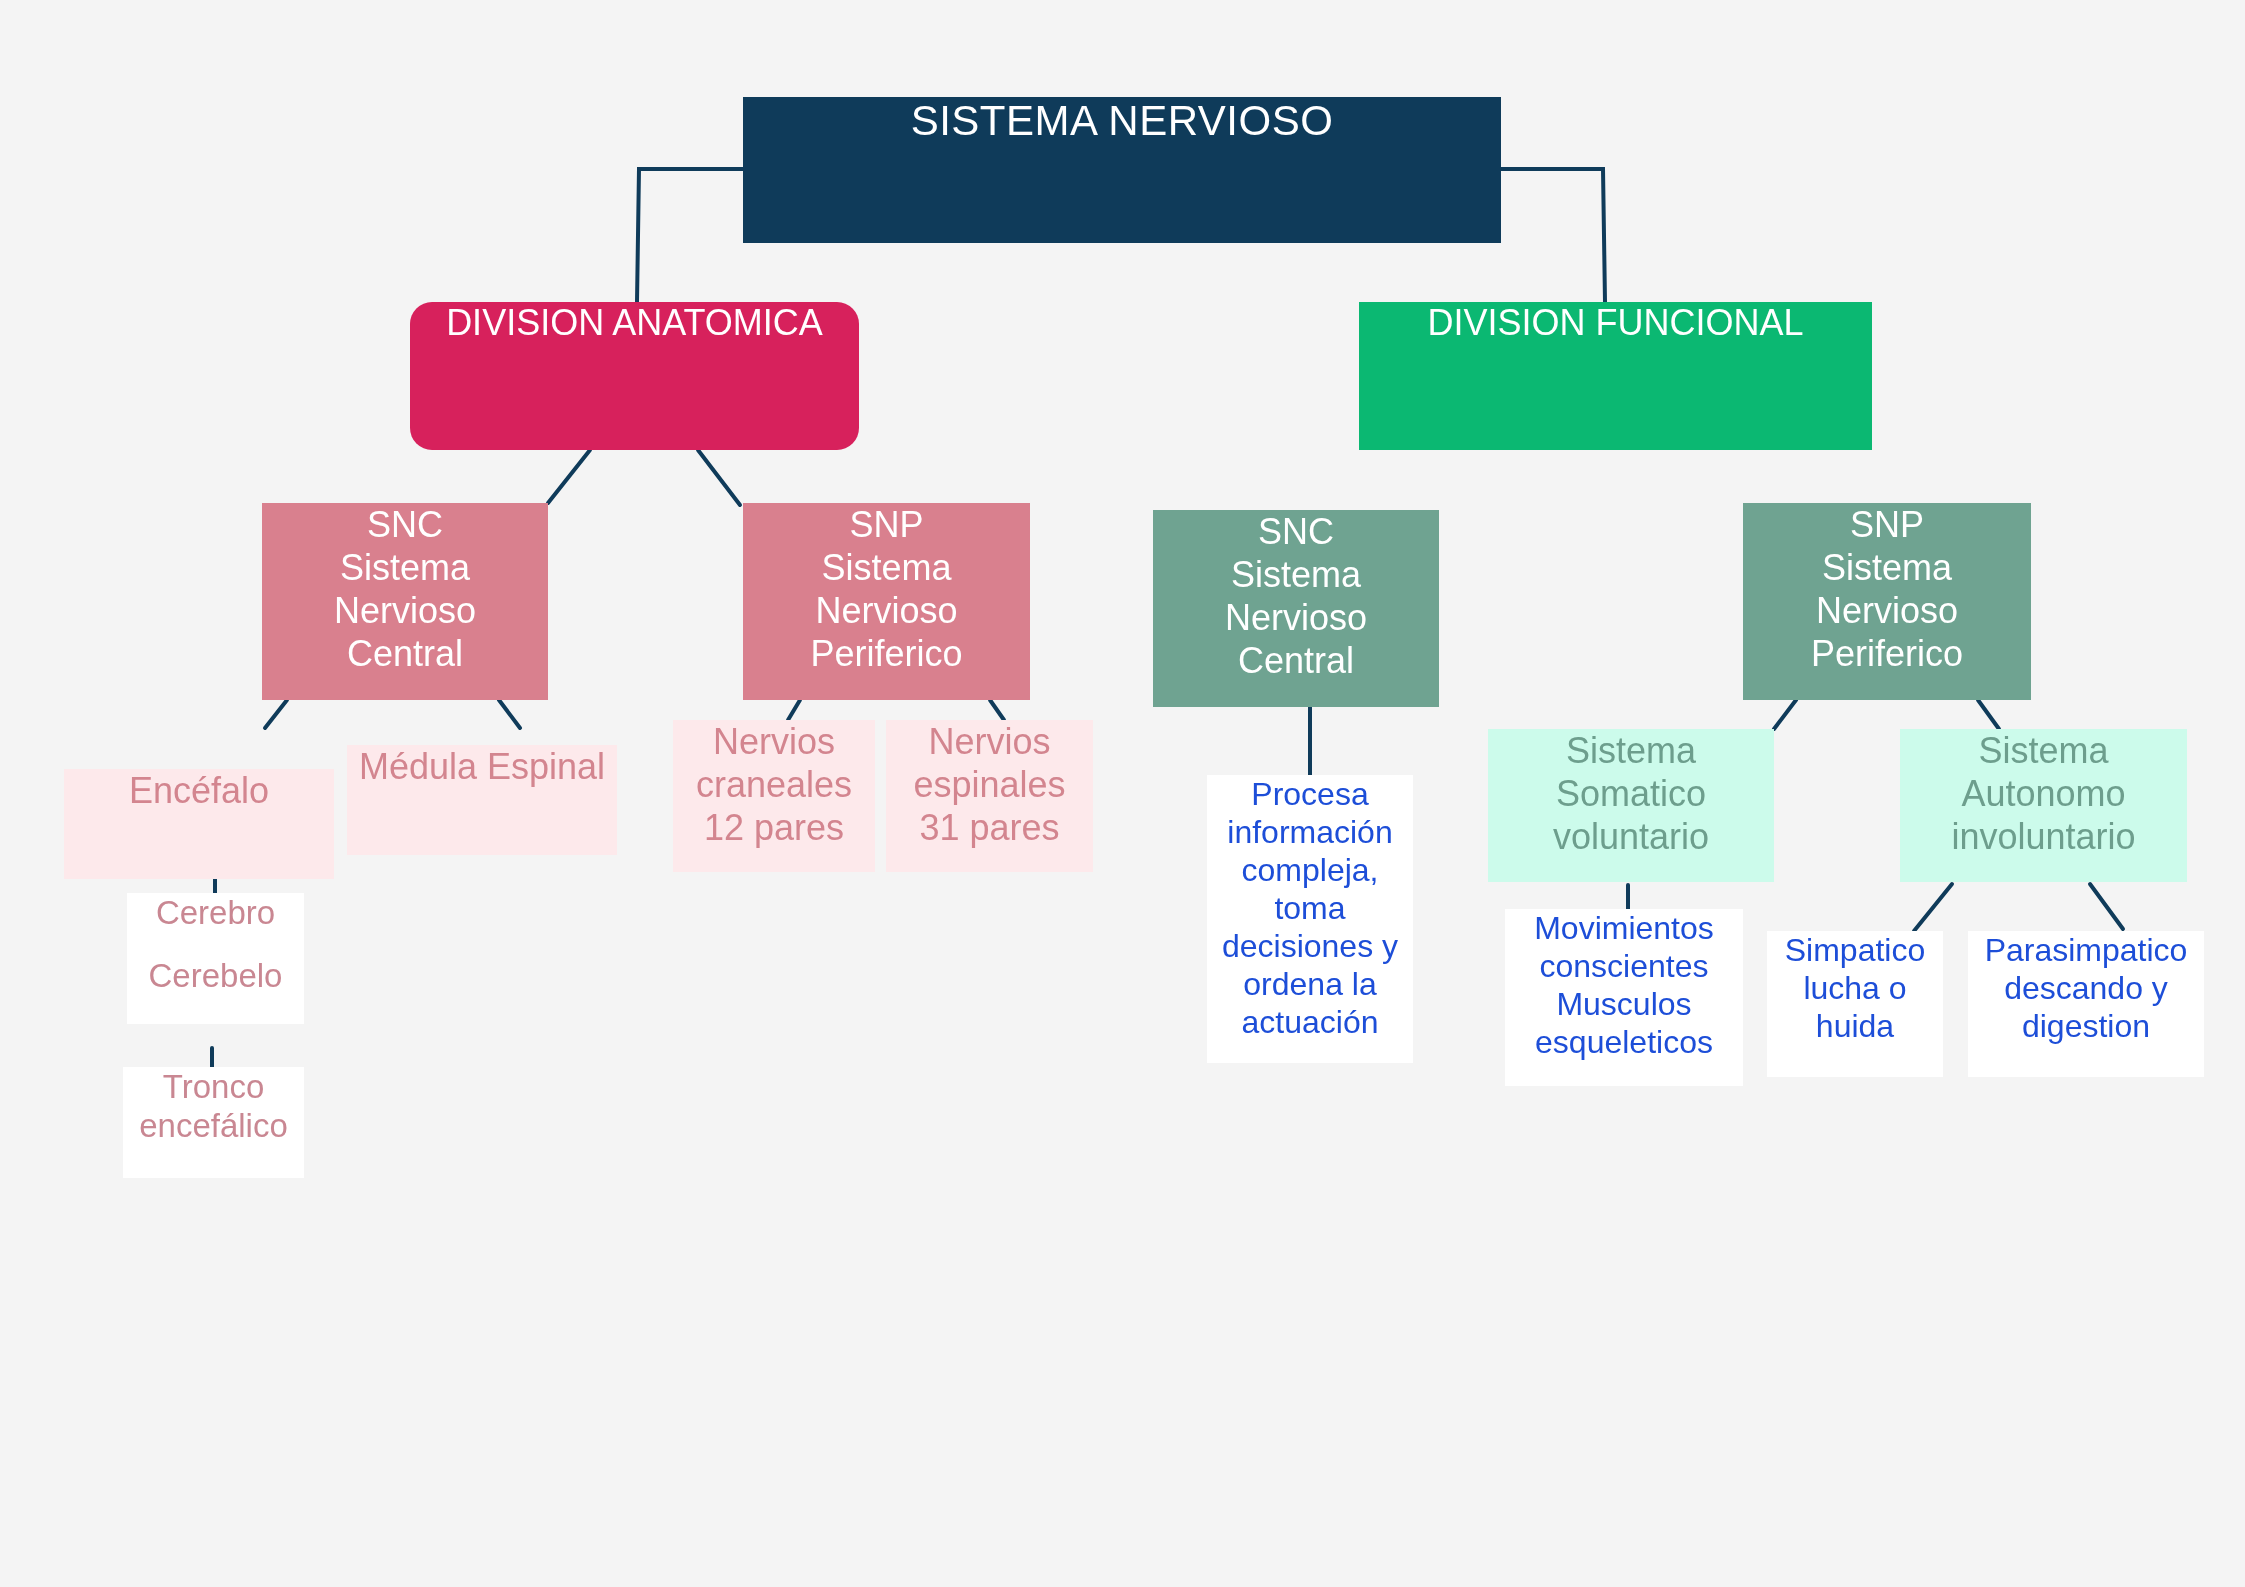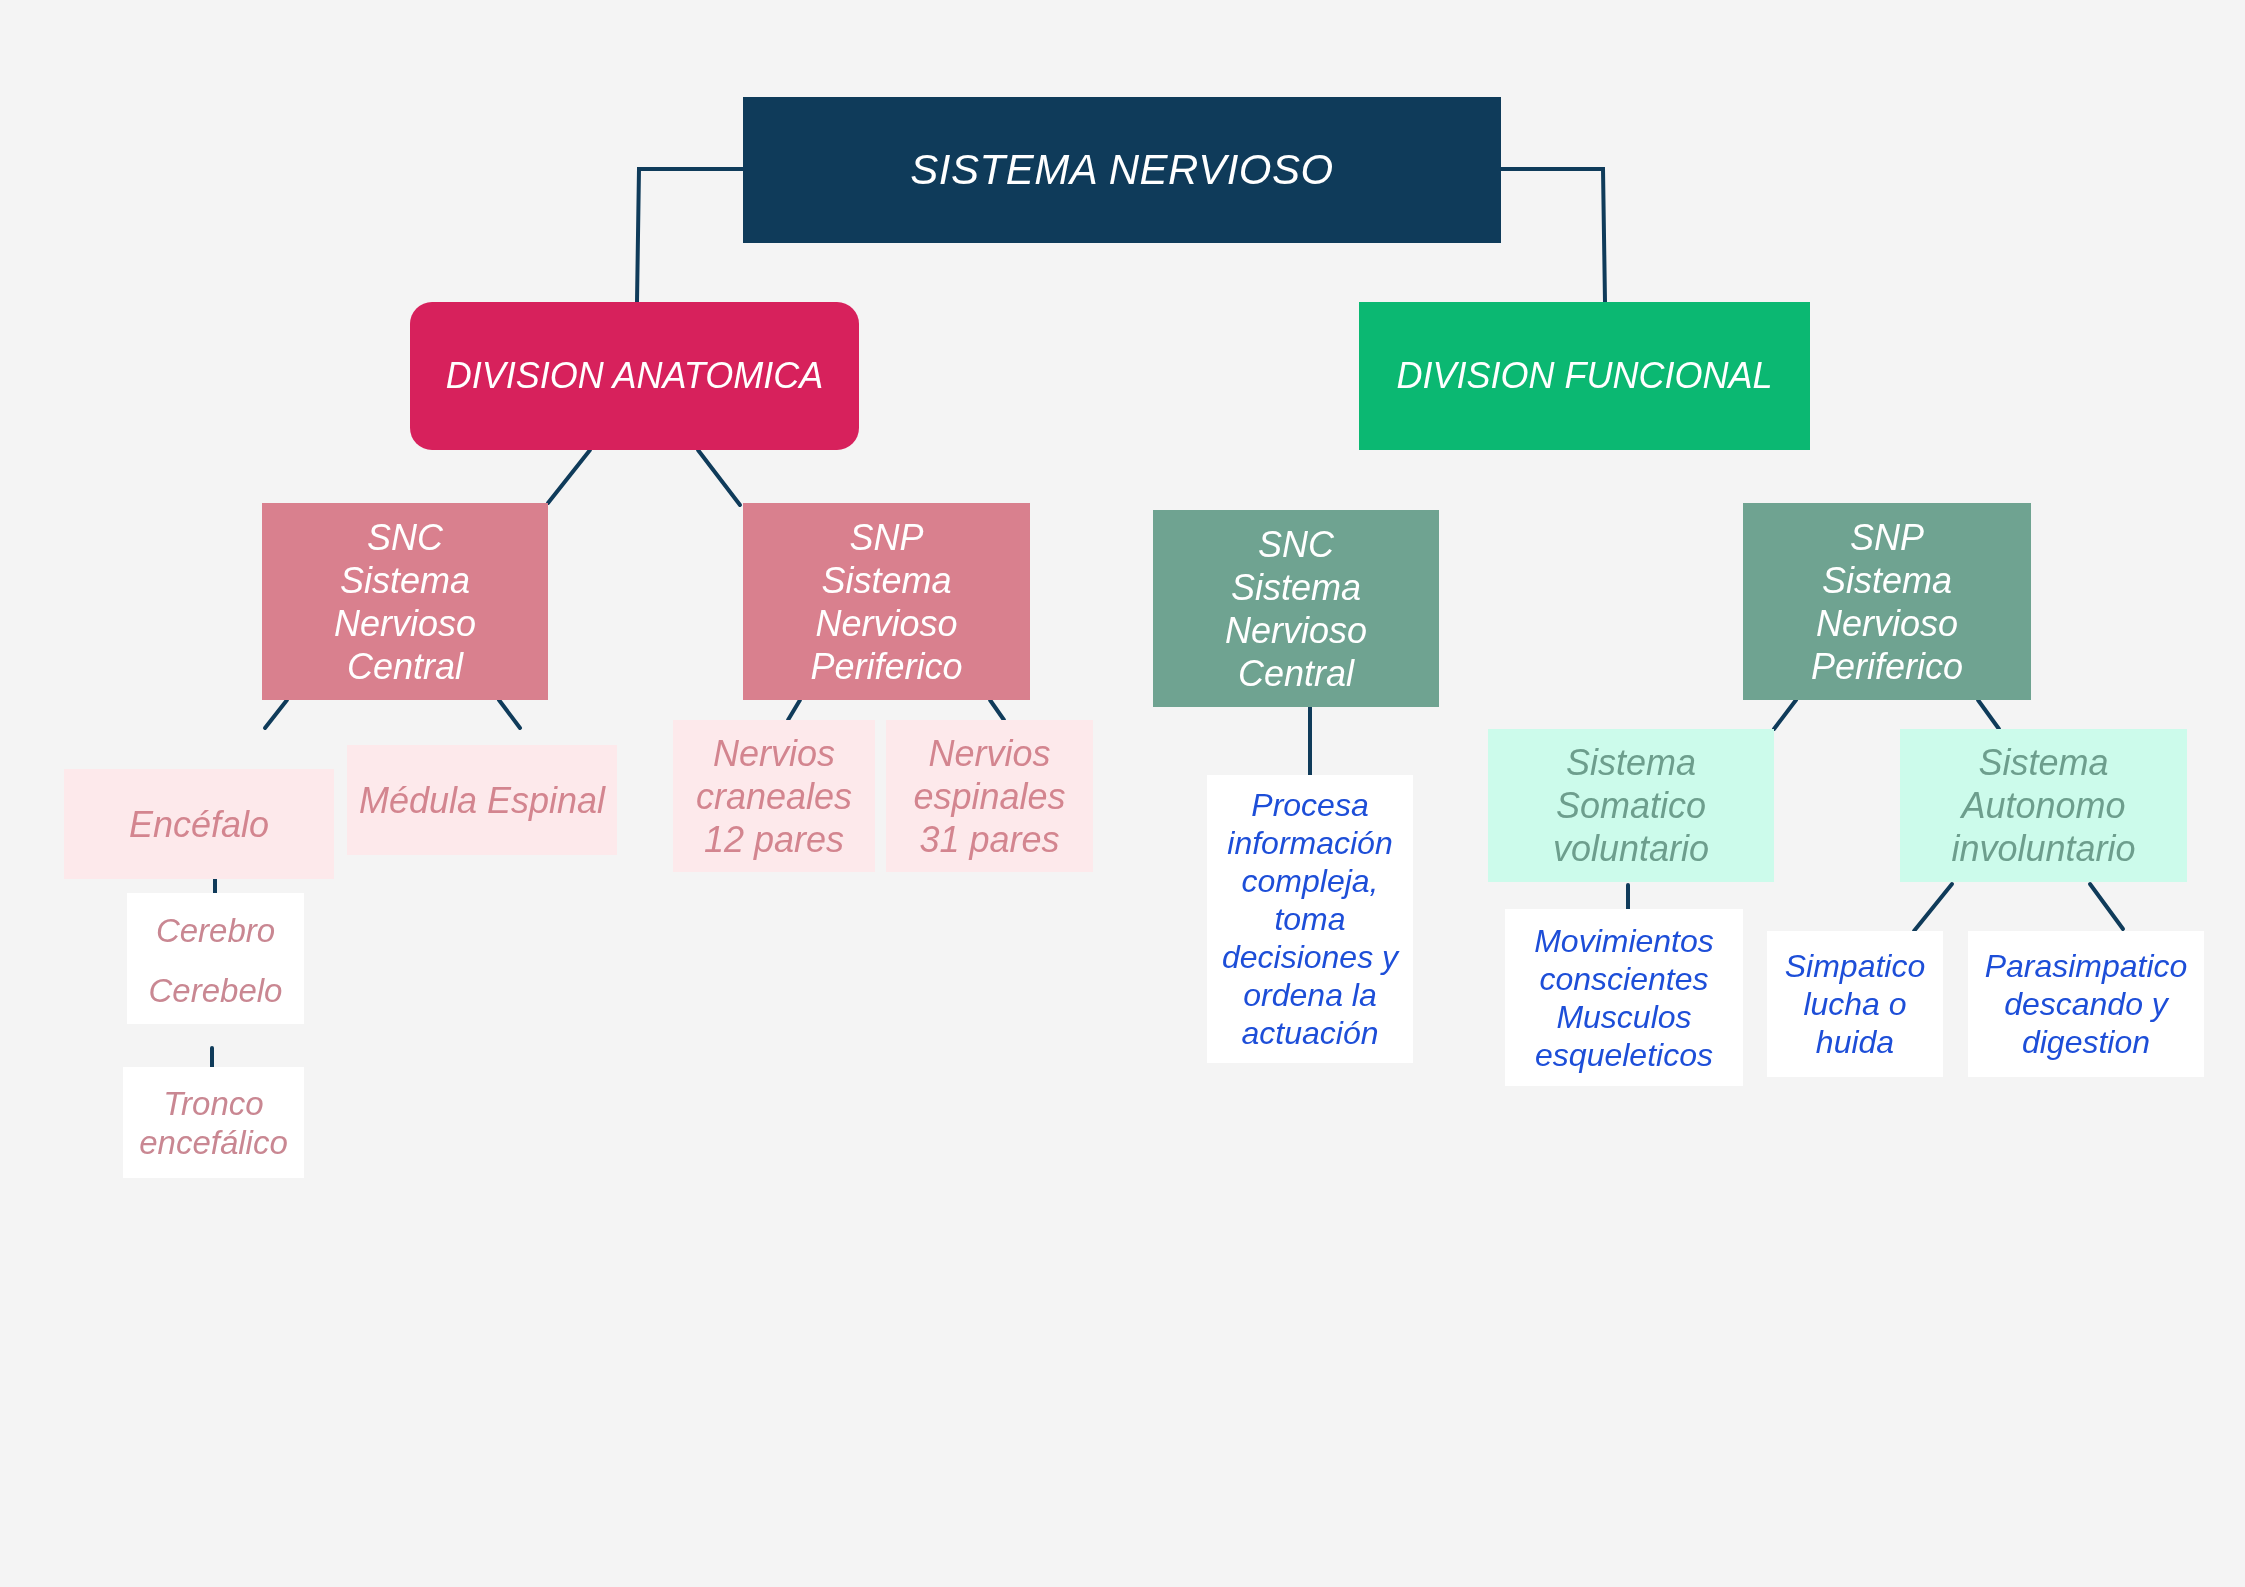--- a/index.html
+++ b/index.html
@@ -1,17 +1,17 @@
 <!DOCTYPE html>
 <html><head>
 <meta charset="utf-8">
 <style>
   html,body{margin:0;padding:0;}
   body{width:2245px;height:1587px;background:#f4f4f4;position:relative;overflow:hidden;font-family:"Liberation Sans",sans-serif;}
-  .box{position:absolute;display:flex;align-items:center;justify-content:center;text-align:center;box-sizing:border-box;white-space:pre-line;font-style:italic;}
+  .box{position:absolute;display:flex;align-items:flex-start;justify-content:center;text-align:center;box-sizing:border-box;white-space:pre-line;}
   .root{background:#0f3b5a;color:#fff;font-size:42px;letter-spacing:0.5px;}
   .anat{background:#d7215c;color:#fff;font-size:36px;border-radius:22px;}
   .func{background:#0bb872;color:#fff;font-size:36px;}
   .pinkmid{background:#d9808e;color:#fff;font-size:36px;line-height:43px;}
   .pinklight{background:#fde9eb;color:#d3858f;font-size:36px;line-height:43px;}
   .whitepink{background:#fff;color:#c98792;font-size:33px;line-height:39px;}
   .greenmid{background:#6fa391;color:#fff;font-size:36px;line-height:43px;}
   .greenlight{background:#ccfbeb;color:#6d9e8d;font-size:36px;line-height:43px;}
   .whitegreen{background:#fff;color:#1d4ed8;font-size:32px;line-height:38px;}
   svg.lines{position:absolute;left:0;top:0;}
@@ -52,21 +52,21 @@
 </svg>
 
 <div class="box root" style="left:743px;top:97px;width:758px;height:146px;">
   <span>SISTEMA NERVIOSO</span>
 </div>
 
 <div class="box anat" style="left:410px;top:302px;width:449px;height:148px;">
   <span>DIVISION ANATOMICA</span>
 </div>
 
-<div class="box func" style="left:1359px;top:302px;width:451px;height:148px;">
+<div class="box func" style="left:1359px;top:302px;width:513px;height:148px;">
   <span>DIVISION FUNCIONAL</span>
 </div>
 
 <div class="box pinkmid" style="left:262px;top:503px;width:286px;height:197px;">
   <span>SNC
 Sistema
 Nervioso
 Central</span>
 </div>
 <div class="box pinkmid" style="left:743px;top:503px;width:287px;height:197px;">

